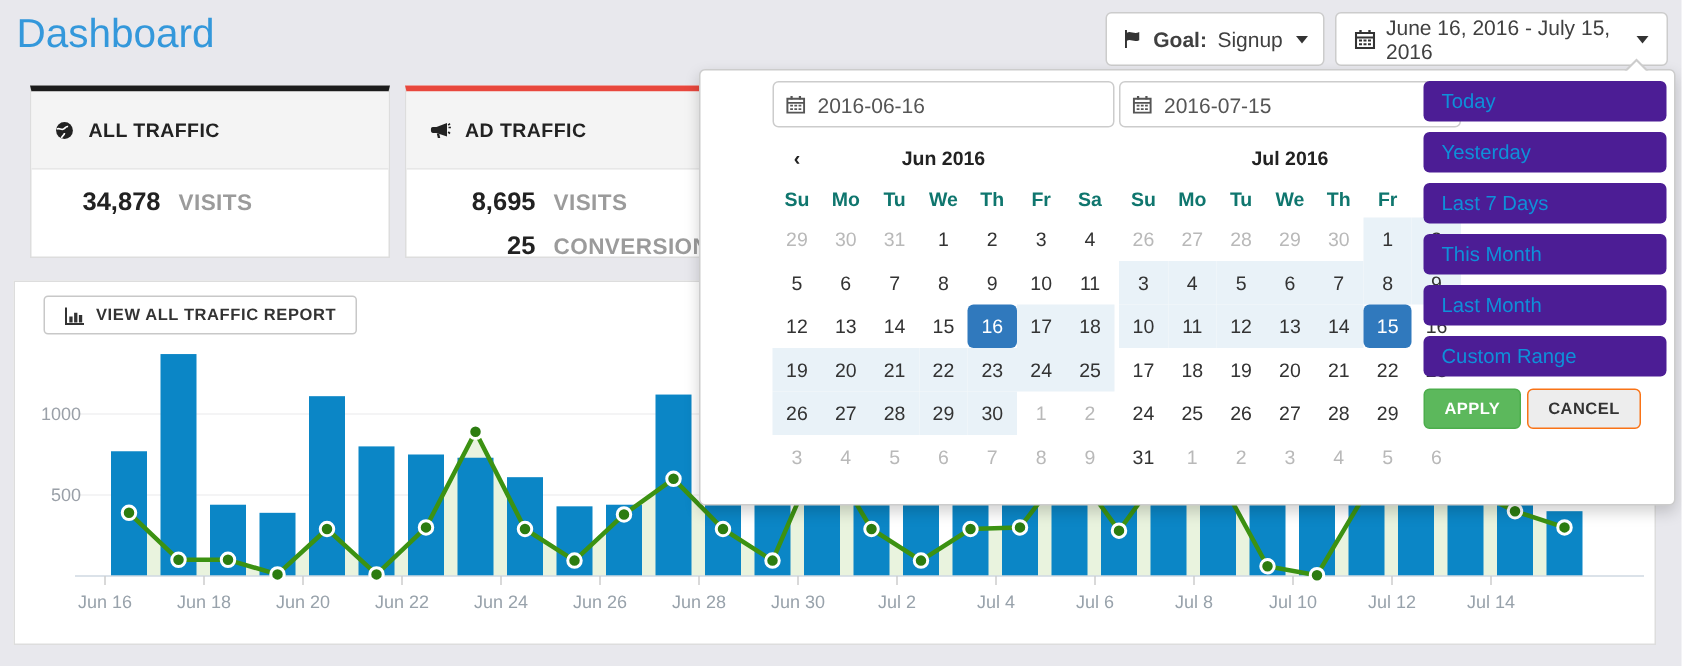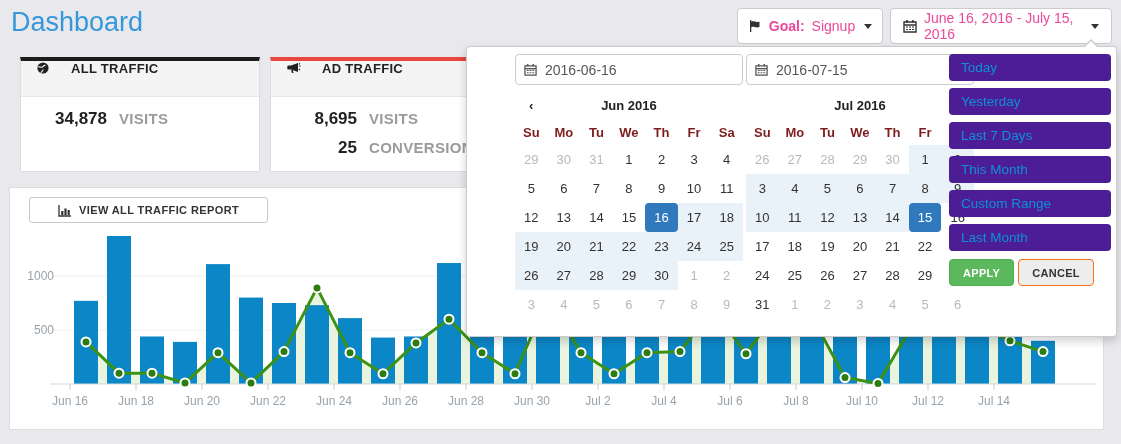--- a/index.html
+++ b/index.html
@@ -6,40 +6,40 @@
   html,body { width:1121px; height:444px; }
   body {
     font-family:"Liberation Sans","DejaVu Sans",sans-serif;
     background:#e8e8ed; position:relative; overflow:hidden; color:#333;
   }
   
   .page-title { position:absolute; left:11px; top:7px; font-size:27px; font-weight:400; color:#3498db; }
   .btn-white {
     position:absolute; top:8px; height:36px; background:#fff; border:1px solid #ccc;
     border-radius:4px; display:flex; align-items:center; gap:7px; padding:0 12px;
-    font-size:14px; color:#ec4899; cursor:pointer;
+    font-size:14px; color:#404040; cursor:pointer;
   }
   .btn-goal { left:737px; width:146px; justify-content:center; }
   .btn-date { left:890px; width:222px; justify-content:center; }
   .caret { width:0; height:0; border-left:4px solid transparent; border-right:4px solid transparent; border-top:5px solid #333; margin-left:2px; }
   .ic { display:inline-flex; align-items:center; }
   
   .card { position:absolute; top:57px; width:240px; height:115px; background:#fff; border:1px solid #ddd; border-top-width:4px; }
   .card1 { left:20px; } .card2 { left:270px; }
-  .card-head { height:36px; background:#f4f4f4; border-bottom:1px solid #e7e7e7; display:flex; align-items:flex-start; gap:21px; padding:0 15px; }
+  .card-head { height:52px; background:#f4f4f4; border-bottom:1px solid #e7e7e7; display:flex; align-items:center; gap:9px; padding:0 15px; }
   .card-title { font-size:13px; font-weight:bold; color:#222; letter-spacing:.3px; }
   .card-body { padding:12px 15px 0 8px; }
   .stat-row { display:flex; align-items:baseline; margin-bottom:9px; }
   .stat-val { width:78px; text-align:right; font-size:17px; font-weight:bold; color:#222; }
   .stat-lab { margin-left:12px; font-size:15px; font-weight:bold; color:#9b9b9b; letter-spacing:.3px; }
   
   .chart-panel { position:absolute; left:9px; top:187px; width:1095px; height:243px; background:#fff; border:1px solid #ddd; }
   .view-btn {
     position:absolute; left:19px; top:9px; height:26px; display:flex; align-items:center; gap:7px;
-    background:#fff; border:1px solid #c8c8c8; border-radius:3px; padding:0 28px;
+    background:#fff; border:1px solid #c8c8c8; border-radius:3px; padding:0 13px;
     font-size:11px; font-weight:bold; color:#333; letter-spacing:.4px; cursor:pointer;
   }
   .chart-svg { position:absolute; left:0; top:38px; }
   .ylab { font-size:12px; fill:#9aa0a8; }
   .xlab { font-size:12px; fill:#98a2ab; }
   
   .drp {
     position:absolute; left:466px; top:46px; width:651px; height:291px; background:#fff;
     border:1px solid #ccc; border-radius:4px; box-shadow:0 4px 10px rgba(0,0,0,.18); z-index:20;
   }
@@ -48,21 +48,21 @@
   .drp-notch:after { content:""; left:-8px; top:2px; border-bottom:8px solid #fff; }
   .drp-cal { position:absolute; top:7px; width:228px;margin-left:40px; }
   .cal1 { left:8px; } .cal2 { left:239px; }
   .inp-wrap { position:relative; display:block; }
   .inp-wrap .ic { position:absolute; left:9px; top:9px; }
   .drp-input { width:100%; height:31px; border:1px solid #ccc; border-radius:4px; padding:0 6px 0 29px; font-size:14px; color:#555; font-family:inherit; background:#fff; }
   .cal-table { width:100%; border-collapse:collapse; table-layout:fixed; margin-top:5px; }
   .cal-table th, .cal-table td { text-align:center; font-size:13px; }
   .cal-nav { font-size:15px; font-weight:bold; color:#222; cursor:pointer; height:30px; }
   .cal-month { font-size:13.5px; font-weight:bold; color:#222; height:30px; }
-  .cal-dow { font-size:12.5px; font-weight:bold; color:#7f1d1d; height:25px; }
+  .cal-dow { font-size:12.5px; font-weight:bold; color:#0f766e; height:25px; }
   .cal-table td { height:29px; color:#333; cursor:pointer; }
   td.off { color:#b9b9b9; }
   td.inr { background:#e9f2f8; }
   td.sel { background:#3079bd; color:#fff; border-radius:4px; }
   
   .drp-ranges { position:absolute; left:482px; top:7px; width:162px; }
   .range-item {
     height:27px; line-height:27px; margin-bottom:7px; padding-left:12px; background:#4c1d95;
     border-radius:4px; color:#0e90d9; font-size:13.5px; cursor:pointer;
   }
@@ -433,21 +433,21 @@
         </table>
       </div>
   </div>
 
   <div class="drp-ranges">
     <div id="ranges-items">
         <div class="range-item">Today</div>
         <div class="range-item">Yesterday</div>
         <div class="range-item">Last 7 Days</div>
         <div class="range-item">This Month</div>
+        <div class="range-item">Last Month</div>
         <div class="range-item">Custom Range</div>
-        <div class="range-item">Last Month</div>
       </div>
     <div class="drp-btns">
       <button class="btn-apply">APPLY</button>
       <button class="btn-cancel">CANCEL</button>
     </div>
   </div>
 </div>
 
 </body></html>

